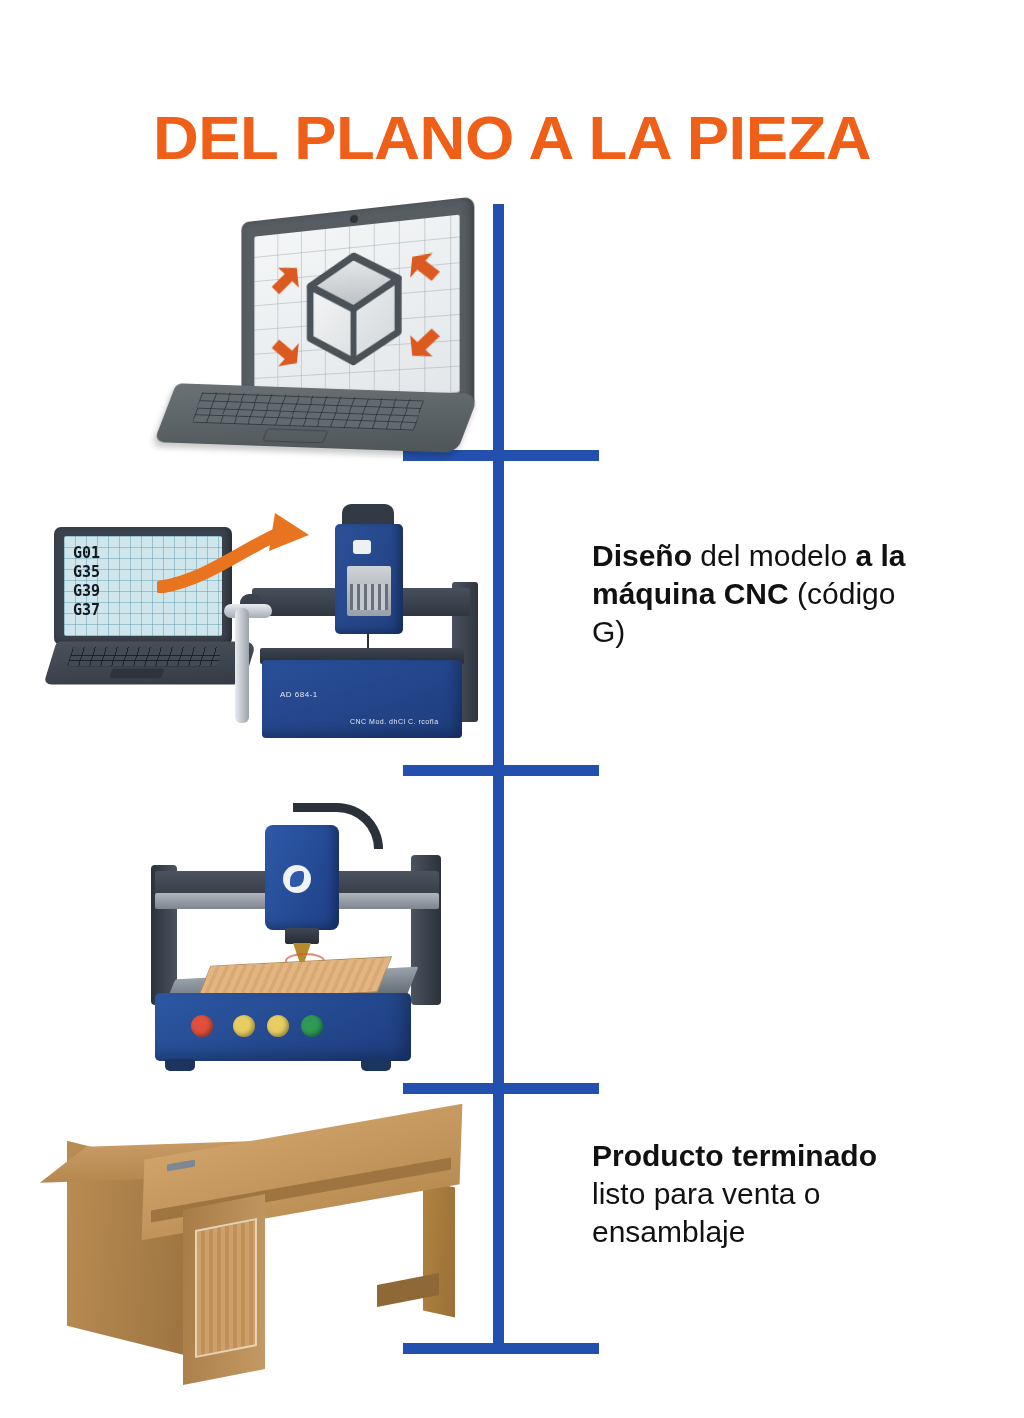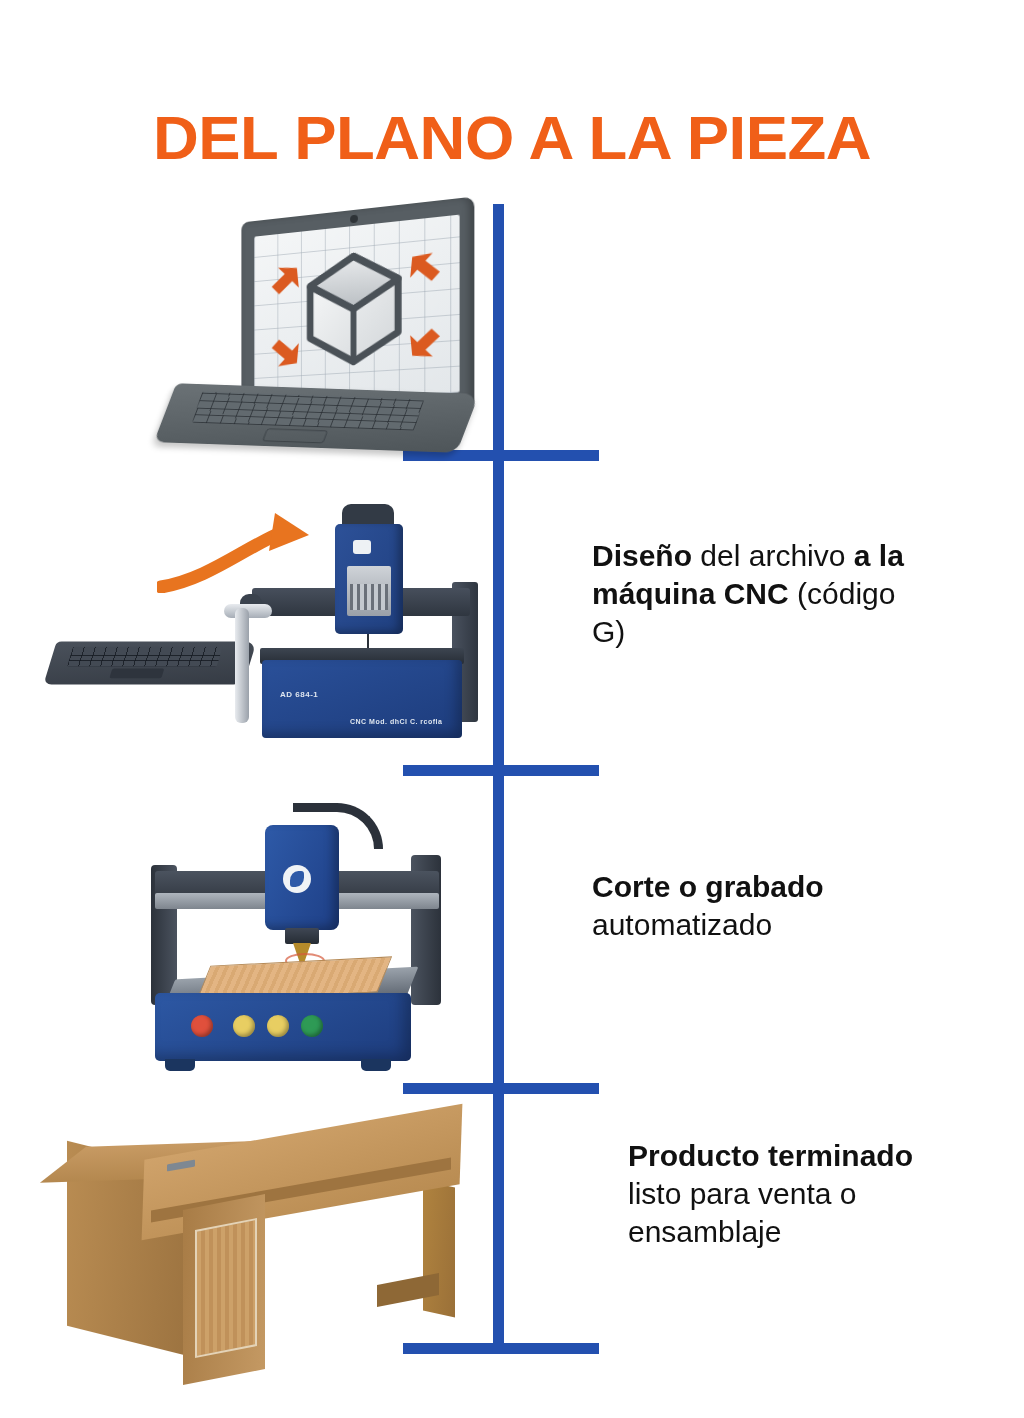--- a/index.html
+++ b/index.html
@@ -164,21 +164,21 @@
   .cnc2 .body {
     position:absolute; left:20px; top:160px; width:200px; height:78px;
     background:linear-gradient(160deg,#2a5099,#1d3c7c); border-radius:4px;
     box-shadow:inset -6px -5px 12px rgba(0,0,0,.25);
   }
   .cnc2 .bed {
     position:absolute; left:18px; top:148px; width:204px; height:16px;
     background:linear-gradient(180deg,#3d4551,#272d36); border-radius:2px;
   }
   .cnc2 .lbl {
-    position:absolute; font-size:8px; font-weight:bold; color:#dfe6ef;
+    position:absolute; font-size:8px; font-weight:normal; color:#dfe6ef;
     letter-spacing:.5px; filter:blur(.6px);
   }
   .cnc2 .arm {
     position:absolute; left:-7px; top:108px; width:14px; height:115px;
     background:linear-gradient(90deg,#e8ebef,#9aa1aa); border-radius:6px;
   }
   .cnc2 .armtop {
     position:absolute; left:-18px; top:104px; width:48px; height:14px;
     background:linear-gradient(180deg,#e8ebef,#a6adb6); border-radius:7px;
   }
@@ -344,20 +344,30 @@
     </div>
     <div class="base">
       <div class="kb"></div>
       <div class="pad"></div>
     </div>
   </div>
 
 
   <div class="art s2">
     <div class="lap">
+      <div class="lid2">
+        <div class="scr2">
+          <div class="gcode">
+            <div>G01</div>
+            <div>G35</div>
+            <div>G39</div>
+            <div>G37</div>
+          </div>
+        </div>
+      </div>
       <div class="base2">
         <div class="kb2"></div>
         <div class="pad2"></div>
       </div>
     </div>
 
     <div class="arrow2">
       <svg width="180" height="80" viewBox="0 0 180 80">
         <path d="M4,74 C52,66 88,34 128,18" stroke="#E8741F" stroke-width="13" fill="none" stroke-linecap="round"></path>
         <path d="M118,0 L152,22 L112,38 Z" fill="#E8741F"></path>
@@ -380,21 +390,21 @@
         <div class="lbl" style="left:18px; top:30px;">AD 684-1</div>
         <div class="lbl" style="left:88px; top:58px; font-size:7px;">CNC Mod. dhCl C. rcofla</div>
       </div>
       <div class="armknob"></div>
       <div class="armtop"></div>
       <div class="arm"></div>
     </div>
   </div>
 
   <div class="step-text" style="top:537px;">
-    <b>Diseño</b><span> del archivo </span><b>a la máquina CNC</b><span> (código G)</span>
+    <b>Diseño</b><span> del modelo </span><b>a la máquina CNC</b><span> (código G)</span>
   </div>
 
   <div class="art s3">
     <div class="cable"></div>
     <div class="railL"></div>
     <div class="railR"></div>
     <div class="xbeam"></div>
     <div class="xbeam2"></div>
     <div class="spindle">
       <div class="logo3"></div>
@@ -406,33 +416,30 @@
     <div class="wood"></div>
     <div class="cab"></div>
     <div class="btn" style="left:58px; background:#E0503C;"></div>
     <div class="btn" style="left:100px; background:#E8CE62;"></div>
     <div class="btn" style="left:134px; background:#E8CE62;"></div>
     <div class="btn" style="left:168px; background:#2E9A55;"></div>
     <div class="foot" style="left:32px;"></div>
     <div class="foot" style="left:228px;"></div>
   </div>
 
-  <div class="step-text" style="top:868px;">
-    <b>Corte o grabado</b><span> automatizado</span>
-  </div>
 
   <div class="art s4">
     <div class="panelL"></div>
     <div class="topL"></div>
     <div class="legR"></div>
     <div class="legRf"></div>
     <div class="topMain"></div>
     <div class="edge"></div>
     <div class="slot"></div>
     <div class="panelF"></div>
     <div class="door"></div>
   </div>
 
-  <div class="step-text" style="top:1137px;margin-left:36px;">
+  <div class="step-text" style="top:1137px;">
     <b>Producto terminado</b><span> listo para venta o ensamblaje</span>
   </div>
 
 </div>
 
 </body></html>

